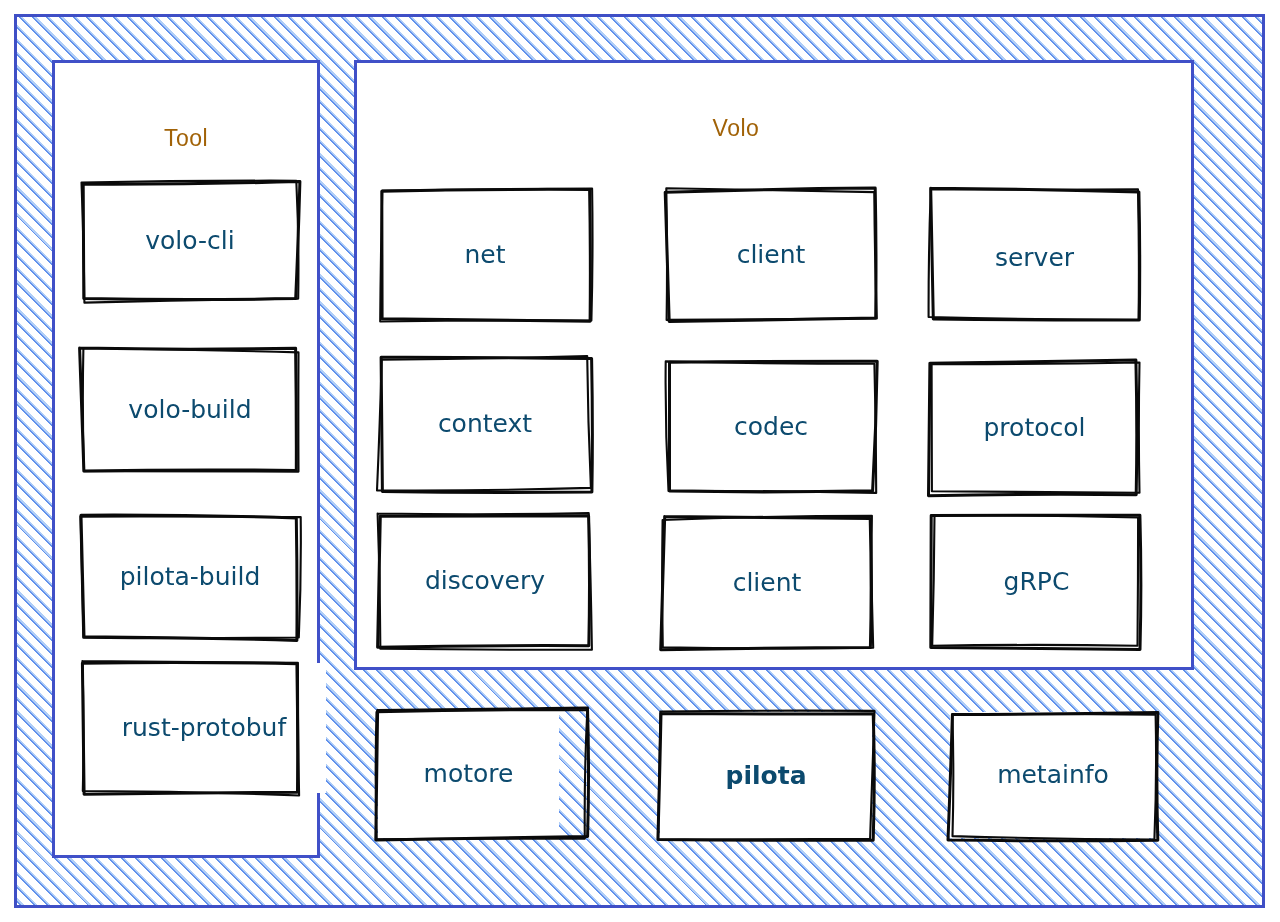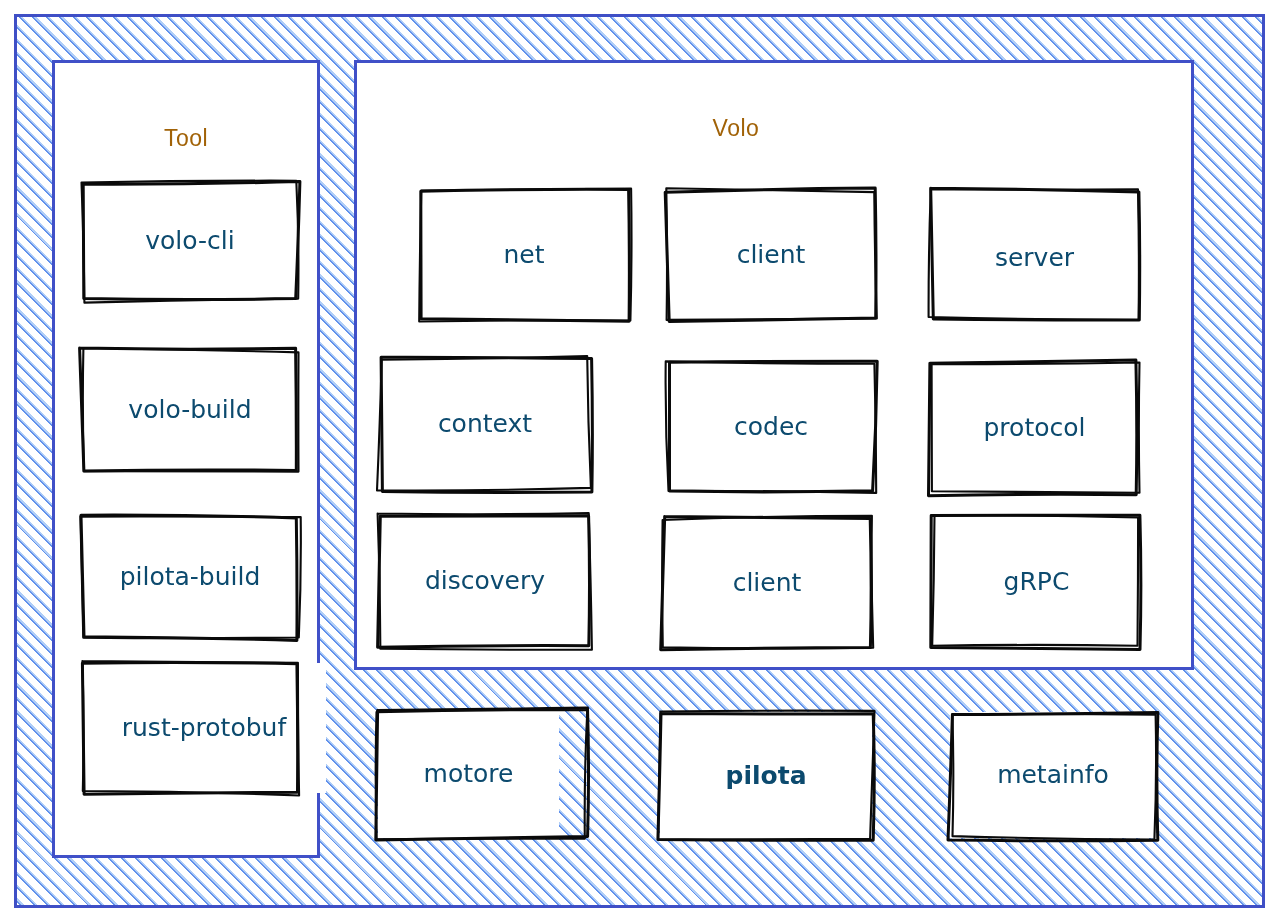--- a/index.html
+++ b/index.html
@@ -183,21 +183,21 @@
       <div class="node" style="left: 82px; top: 663px; width: 244px; height: 130px;">
         <div class="node-fill"></div>
         <svg width="238" height="152">
           <path d="M7.4,7.2 Q113.7,5.7 221.9,7.7 Q223.0,73.4 222.5,136.3 Q116.3,136.6 9.1,138.2 Q8.1,73.9 7.4,7.2" fill="none" stroke="#0a0a0a" stroke-width="3" stroke-linecap="round" stroke-linejoin="round"></path>
           <path d="M7.4,5.1 Q113.3,5.7 222.9,6.8 Q222.9,72.7 224.1,139.5 Q117.6,135.2 7.8,135.0 Q9.4,68.0 7.4,5.1" fill="none" stroke="#0a0a0a" stroke-width="2.1" stroke-linecap="round" stroke-linejoin="round"></path>
         </svg>
         <div class="node-label">rust-protobuf</div>
       </div>
     </div>
   <div id="volo-layer">
-      <div class="node" style="left: 380px; top: 190px; width: 210px; height: 130px; margin-left: 39px;">
+      <div class="node" style="left: 380px; top: 190px; width: 210px; height: 130px;">
         <div class="node-fill"></div>
         <svg width="232" height="152">
           <path d="M8.8,8.2 Q111.5,5.8 216.6,6.4 Q217.8,72.8 217.1,138.2 Q111.3,136.9 9.1,135.8 Q8.9,72.4 8.8,8.2" fill="none" stroke="#0a0a0a" stroke-width="3" stroke-linecap="round" stroke-linejoin="round"></path>
           <path d="M9.3,7.6 Q115.3,6.6 219.1,5.5 Q220.2,72.0 218.4,137.5 Q112.4,136.9 7.2,138.5 Q7.7,73.0 9.3,7.6" fill="none" stroke="#0a0a0a" stroke-width="2.1" stroke-linecap="round" stroke-linejoin="round"></path>
         </svg>
         <div class="node-label">net</div>
       </div>
       <div class="node" style="left: 667px; top: 190px; width: 208px; height: 130px;">
         <div class="node-fill"></div>
         <svg width="230" height="152">

